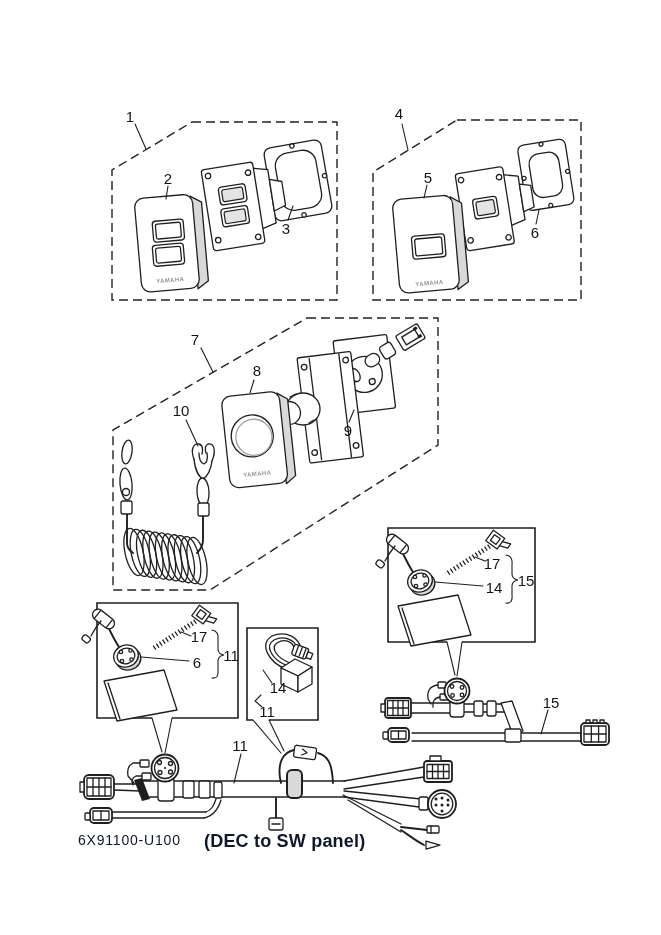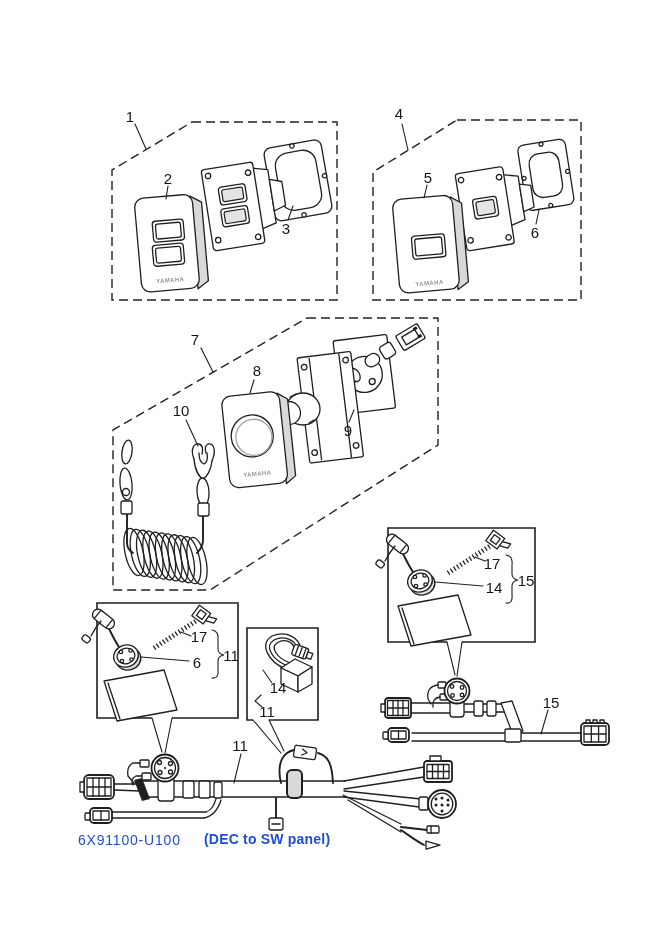--- a/index.html
+++ b/index.html
@@ -14,22 +14,22 @@
   .fgl{fill:#e4e4e4;stroke:#1f1f1f;stroke-width:1.2;stroke-linejoin:round;}
   .dash{fill:none;stroke:#222;stroke-width:1.4;stroke-dasharray:9 5;}
   .solidbox{fill:none;stroke:#1f1f1f;stroke-width:1.6;stroke-linejoin:miter;}
   .ldr{fill:none;stroke:#1f1f1f;stroke-width:1.1;stroke-linecap:round;}
   .wire{fill:none;stroke:#1f1f1f;stroke-width:1.9;stroke-linecap:round;}
   .hatch{fill:none;stroke:#1f1f1f;stroke-width:5;stroke-dasharray:1.3 2.4;}
   .dot{fill:#1f1f1f;stroke:none;}
   .brand{font-size:6px;font-weight:bold;fill:#969696;letter-spacing:.4px;}
   .co{position:absolute;transform:translate(-50%,-50%);font-size:15px;color:#141414;
       white-space:nowrap;line-height:1;}
-  .footer{position:absolute;font-size:14px;color:#1d4ed8;letter-spacing:.8px;white-space:nowrap;}
-  .footer.bold{font-weight:bold;letter-spacing:.2px;font-size:14px;}
+  .footer{position:absolute;font-size:14px;color:#0f172a;letter-spacing:.8px;white-space:nowrap;}
+  .footer.bold{font-weight:bold;letter-spacing:.2px;font-size:18px;}
 </style>
 </head>
 <body>
 
 <div id="page">
 
 <svg width="661" height="935" viewBox="0 0 661 935">
 
   <path class="dash" d="M192,122 H337 V300 H112 V170 Z"></path>
   <path class="dash" d="M457,120 H581 V300 H373 V172 Z"></path>

